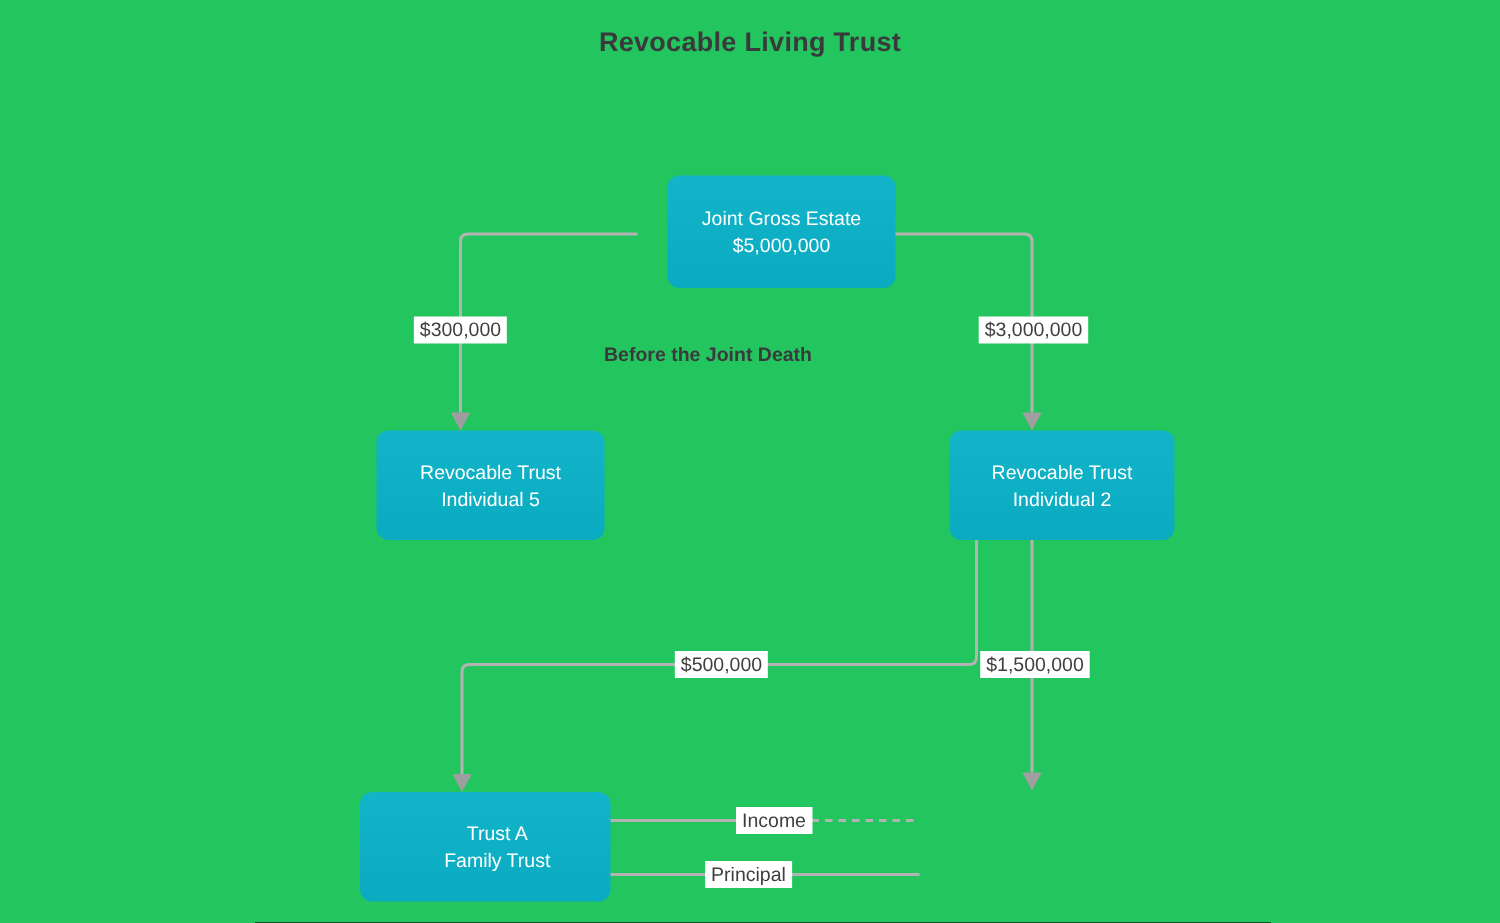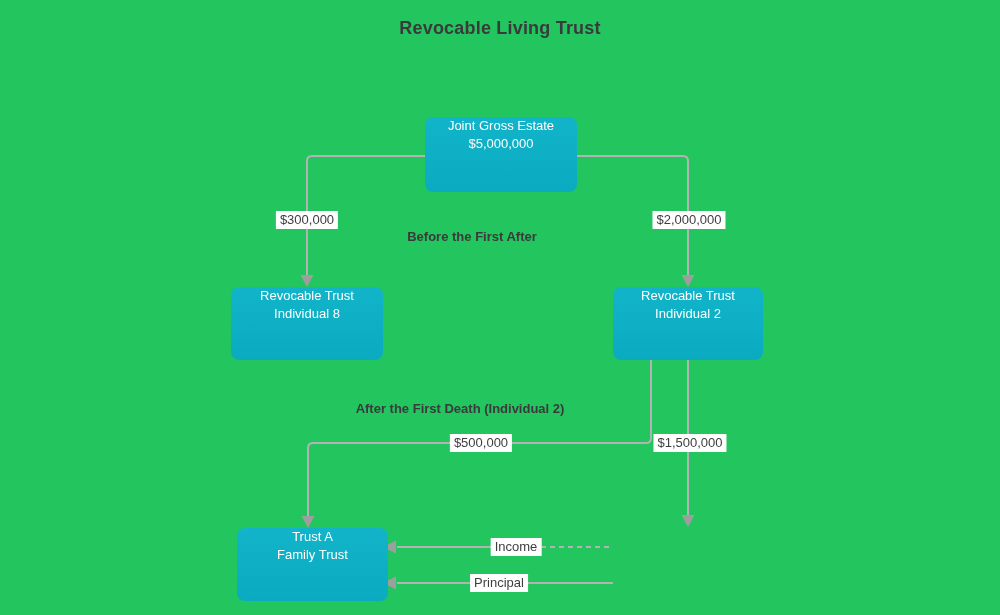--- a/index.html
+++ b/index.html
@@ -44,26 +44,28 @@
   .node {
     position: absolute;
     background: linear-gradient(180deg, #12B4C9 0%, #0AABC0 100%);
     border-radius: 8px;
     color: #FFFFFF;
     font-size: 13px;
     line-height: 18px;
     display: flex;
     flex-direction: column;
     align-items: center;
+    justify-content: center;
     text-align: center;
+    margin-left: 20px;
   }
   .node-joint   { left: 425px; top: 117px; width: 152px; height: 75px; }
   .node-rt1     { left: 231px; top: 287px; width: 152px; height: 73px; }
   .node-rt2     { left: 613px; top: 287px; width: 150px; height: 73px; }
-  .node-trust-a { left: 237px; top: 528px; width: 151px; height: 73px; }
+  .node-trust-a { left: 220px; top: 528px; width: 151px; height: 73px; padding-left: 16px; }
   .node-trust-b { left: 613px; top: 527px; width: 150px; height: 74px; }
   .edge-label {
     position: absolute;
     transform: translate(-50%, -50%);
     background: #FFFFFF;
     color: #3E3E40;
     font-size: 13px;
     line-height: 14px;
     padding: 2px 4px;
     white-space: nowrap;
@@ -99,44 +101,43 @@
     <path d="M688,527 L681.5,515 L694.5,515 Z" fill="#9E9E9E"></path>
 
     <path d="M397,547 H505" stroke="#B3B3B3" stroke-width="2"></path>
     <path d="M505,547 H613" stroke="#B3B3B3" stroke-width="2" stroke-dasharray="5 4"></path>
     <path d="M383,547 L396,540.5 L396,553.5 Z" fill="#9E9E9E"></path>
 
     <path d="M397,583 H613" stroke="#B3B3B3" stroke-width="2"></path>
     <path d="M383,583 L396,576.5 L396,589.5 Z" fill="#9E9E9E"></path>
   </svg>
 
-  <div class="phase-label phase-before">Before the First After</div>
-  <div class="phase-label phase-after">After the First Death (Individual 2)</div>
+  <div class="phase-label phase-before">Before the Joint Death</div>
 
   <div class="node node-joint">
     <span>Joint Gross Estate</span>
     <span>$5,000,000</span>
   </div>
 
   <div class="node node-rt1">
     <span>Revocable Trust</span>
-    <span>Individual 8</span>
+    <span>Individual 5</span>
   </div>
 
   <div class="node node-rt2">
     <span>Revocable Trust</span>
     <span>Individual 2</span>
   </div>
 
   <div class="node node-trust-a">
     <span>Trust A</span>
     <span>Family Trust</span>
   </div>
 
 
   <div class="edge-label lbl-300">$300,000</div>
-  <div class="edge-label lbl-2000">$2,000,000</div>
+  <div class="edge-label lbl-2000">$3,000,000</div>
   <div class="edge-label lbl-500">$500,000</div>
   <div class="edge-label lbl-1500">$1,500,000</div>
   <div class="edge-label lbl-income">Income</div>
   <div class="edge-label lbl-principal">Principal</div>
 
 </div>
 
 </body></html>

